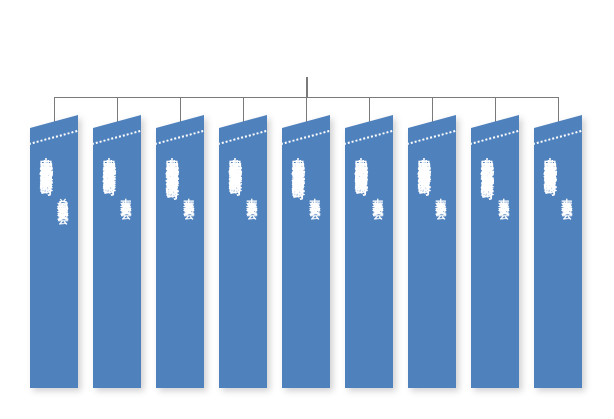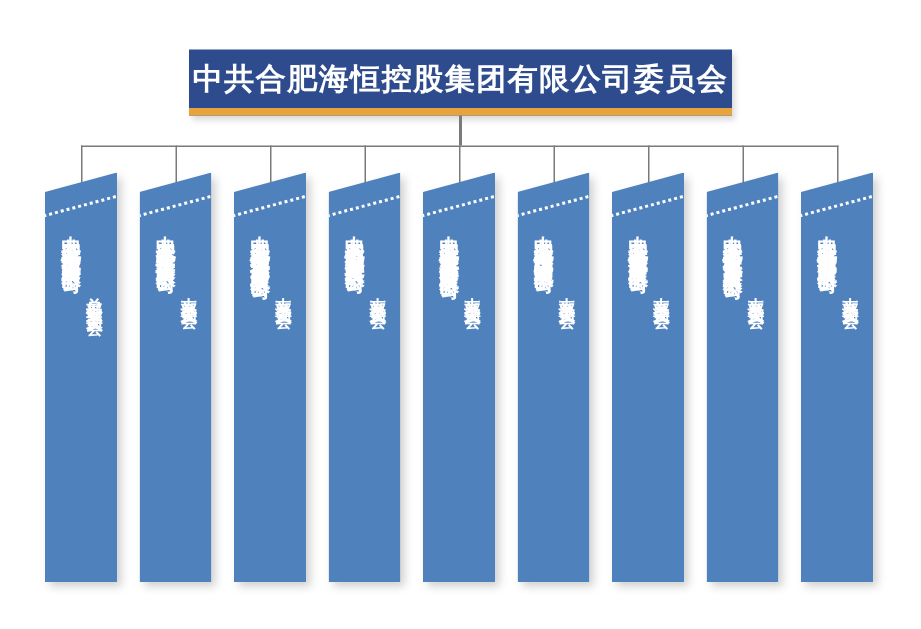--- a/index.html
+++ b/index.html
@@ -44,23 +44,20 @@
   .c0{left:30px}.c1{left:93px}.c2{left:156px}.c3{left:219px}.c4{left:282px}
   .c5{left:345px}.c6{left:408px}.c7{left:471px}.c8{left:534px}
   .d0{left:54px}.d1{left:117px}.d2{left:180px}.d3{left:243px}.d4{left:306px}
   .d5{left:369px}.d6{left:432px}.d7{left:495px}.d8{left:558px}
 </style>
 </head>
 <body>
 
 <div id="stage">
 
-  <div class="root-box">
-    <span>中共合肥海恒控股集团有限公司委员会</span>
-  </div>
 
   <div class="line stub-v"></div>
   <div class="line rail-h"></div>
   <div class="line drop d0"></div>
   <div class="line drop d1"></div>
   <div class="line drop d2"></div>
   <div class="line drop d3"></div>
   <div class="line drop d4"></div>
   <div class="line drop d5"></div>
   <div class="line drop d6"></div>

